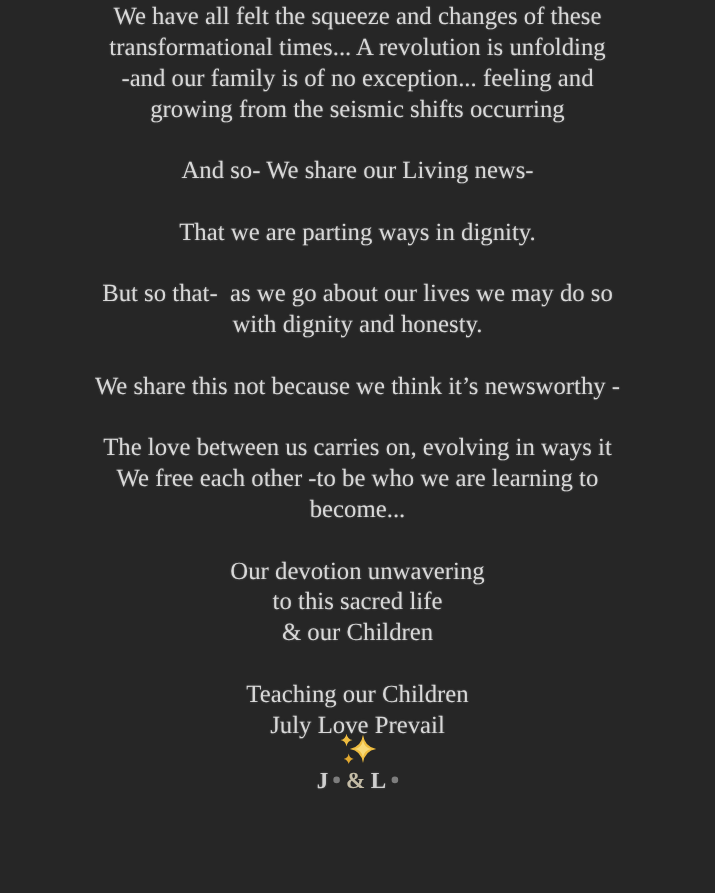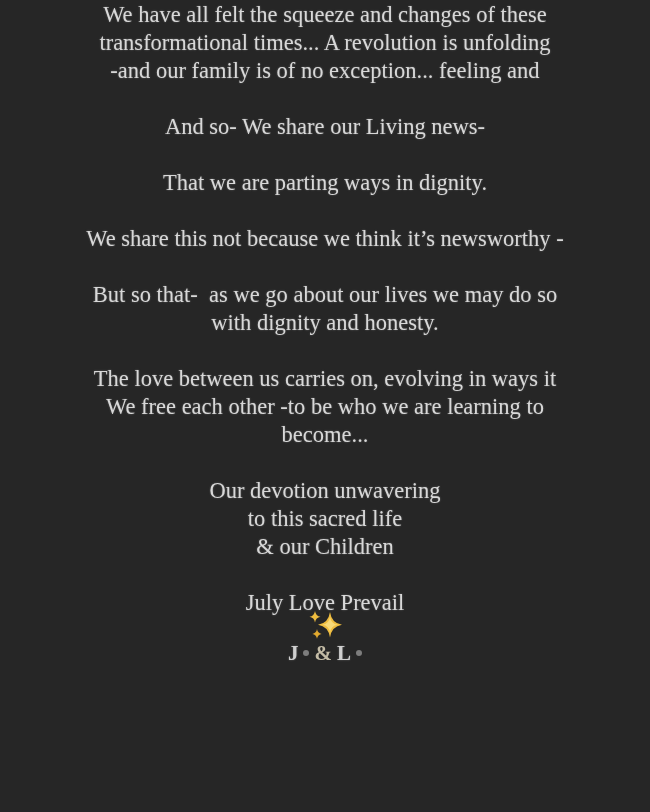--- a/index.html
+++ b/index.html
@@ -77,52 +77,54 @@
 <body>
 
 <div class="canvas">
 
   <div class="statement">
 
     <div class="paragraph">
       <div class="line">We have all felt the squeeze and changes of these</div>
       <div class="line">transformational times... A revolution is unfolding</div>
       <div class="line">-and our family is of no exception... feeling and</div>
+      <div class="line">growing from the seismic shifts occurring</div>
     </div>
 
     <div class="paragraph">
       <div class="line">And so- We share our Living news-</div>
     </div>
 
     <div class="paragraph">
       <div class="line">That we are parting ways in dignity.</div>
     </div>
 
     <div class="paragraph">
-      <div class="line">We share this not because we think it’s newsworthy -</div>
+      <div class="line">But so that-  as we go about our lives we may do so</div>
+      <div class="line">with dignity and honesty.</div>
     </div>
 
     <div class="paragraph">
-      <div class="line">But so that-  as we go about our lives we may do so</div>
-      <div class="line">with dignity and honesty.</div>
+      <div class="line">We share this not because we think it’s newsworthy -</div>
     </div>
 
     <div class="paragraph">
       <div class="line">The love between us carries on, evolving in ways it</div>
       <div class="line">We free each other -to be who we are learning to</div>
       <div class="line">become...</div>
     </div>
 
     <div class="paragraph">
       <div class="line">Our devotion unwavering</div>
       <div class="line">to this sacred life</div>
       <div class="line">&amp; our Children</div>
     </div>
 
     <div class="paragraph">
+      <div class="line">Teaching our Children</div>
       <div class="line">July Love Prevail</div>
     </div>
 
   </div>
 
   <div class="sparkles">
     <svg width="42" height="30" viewBox="0 0 42 30" aria-hidden="true">
 
       <path d="M26 1 Q27.6 12.2 38 13.8 Q27.6 15.4 26 26.6 Q24.4 15.4 14 13.8 Q24.4 12.2 26 1 Z" fill="#eebc3f"></path>
       <path d="M26 6 Q27.1 12.8 33.5 13.8 Q27.1 14.8 26 21.6 Q24.9 14.8 18.5 13.8 Q24.9 12.8 26 6 Z" fill="#f7d978"></path>

